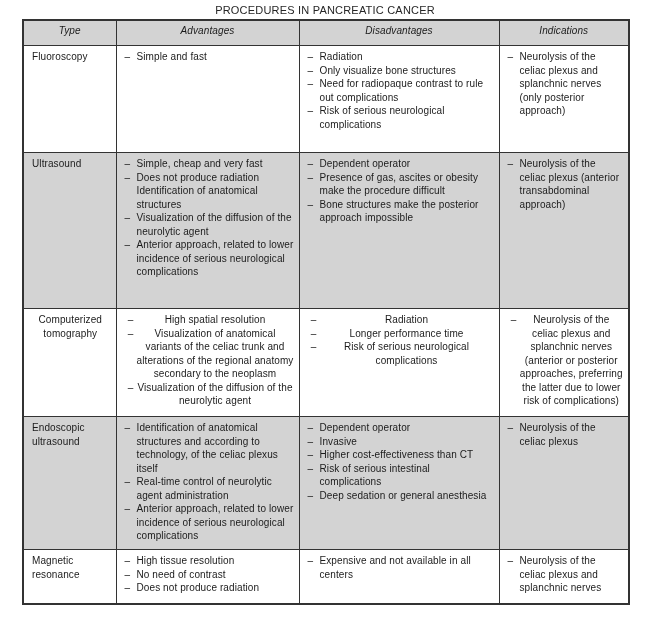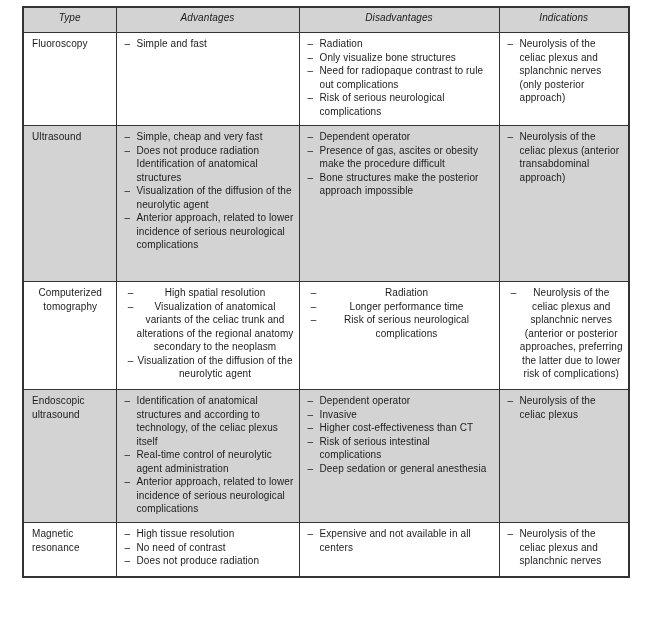--- a/index.html
+++ b/index.html
@@ -36,35 +36,36 @@
   table.cmp thead th{
     background:var(--shaded,#d3d3d3);
     font-style:italic;
     font-weight:normal;
     text-align:center;
     height:18px;
     padding:3px 4px;
   }
   tbody tr:nth-child(odd) td{background:#ffffff;}
   tbody tr:nth-child(even) td{background:var(--shaded,#d3d3d3);}
-  tbody tr:nth-child(1){height:93px;}
+  tbody tr:nth-child(1){height:107px;}
   tbody tr:nth-child(2){height:156px;}
   tbody tr:nth-child(3){height:108px;text-align:center;}
   tbody tr:nth-child(4){height:133px;}
   tbody tr:nth-child(5){height:54px;}
   .bullet{display:flex;align-items:flex-start;}
   .dash{flex:0 0 12px;width:12px;}
   .bt{flex:1 1 auto;min-width:0;}
   .type-label{padding-right:2px;}
 </style>
 </head>
 <body>
 
 <div>
   <div class="title-block">
+    <div>PROCEDURES IN PANCREATIC CANCER</div>
   </div>
 
   <table class="cmp">
     <colgroup>
       <col style="width:93px">
       <col style="width:183px">
       <col style="width:200px">
       <col style="width:130px">
     </colgroup>
     <thead>

